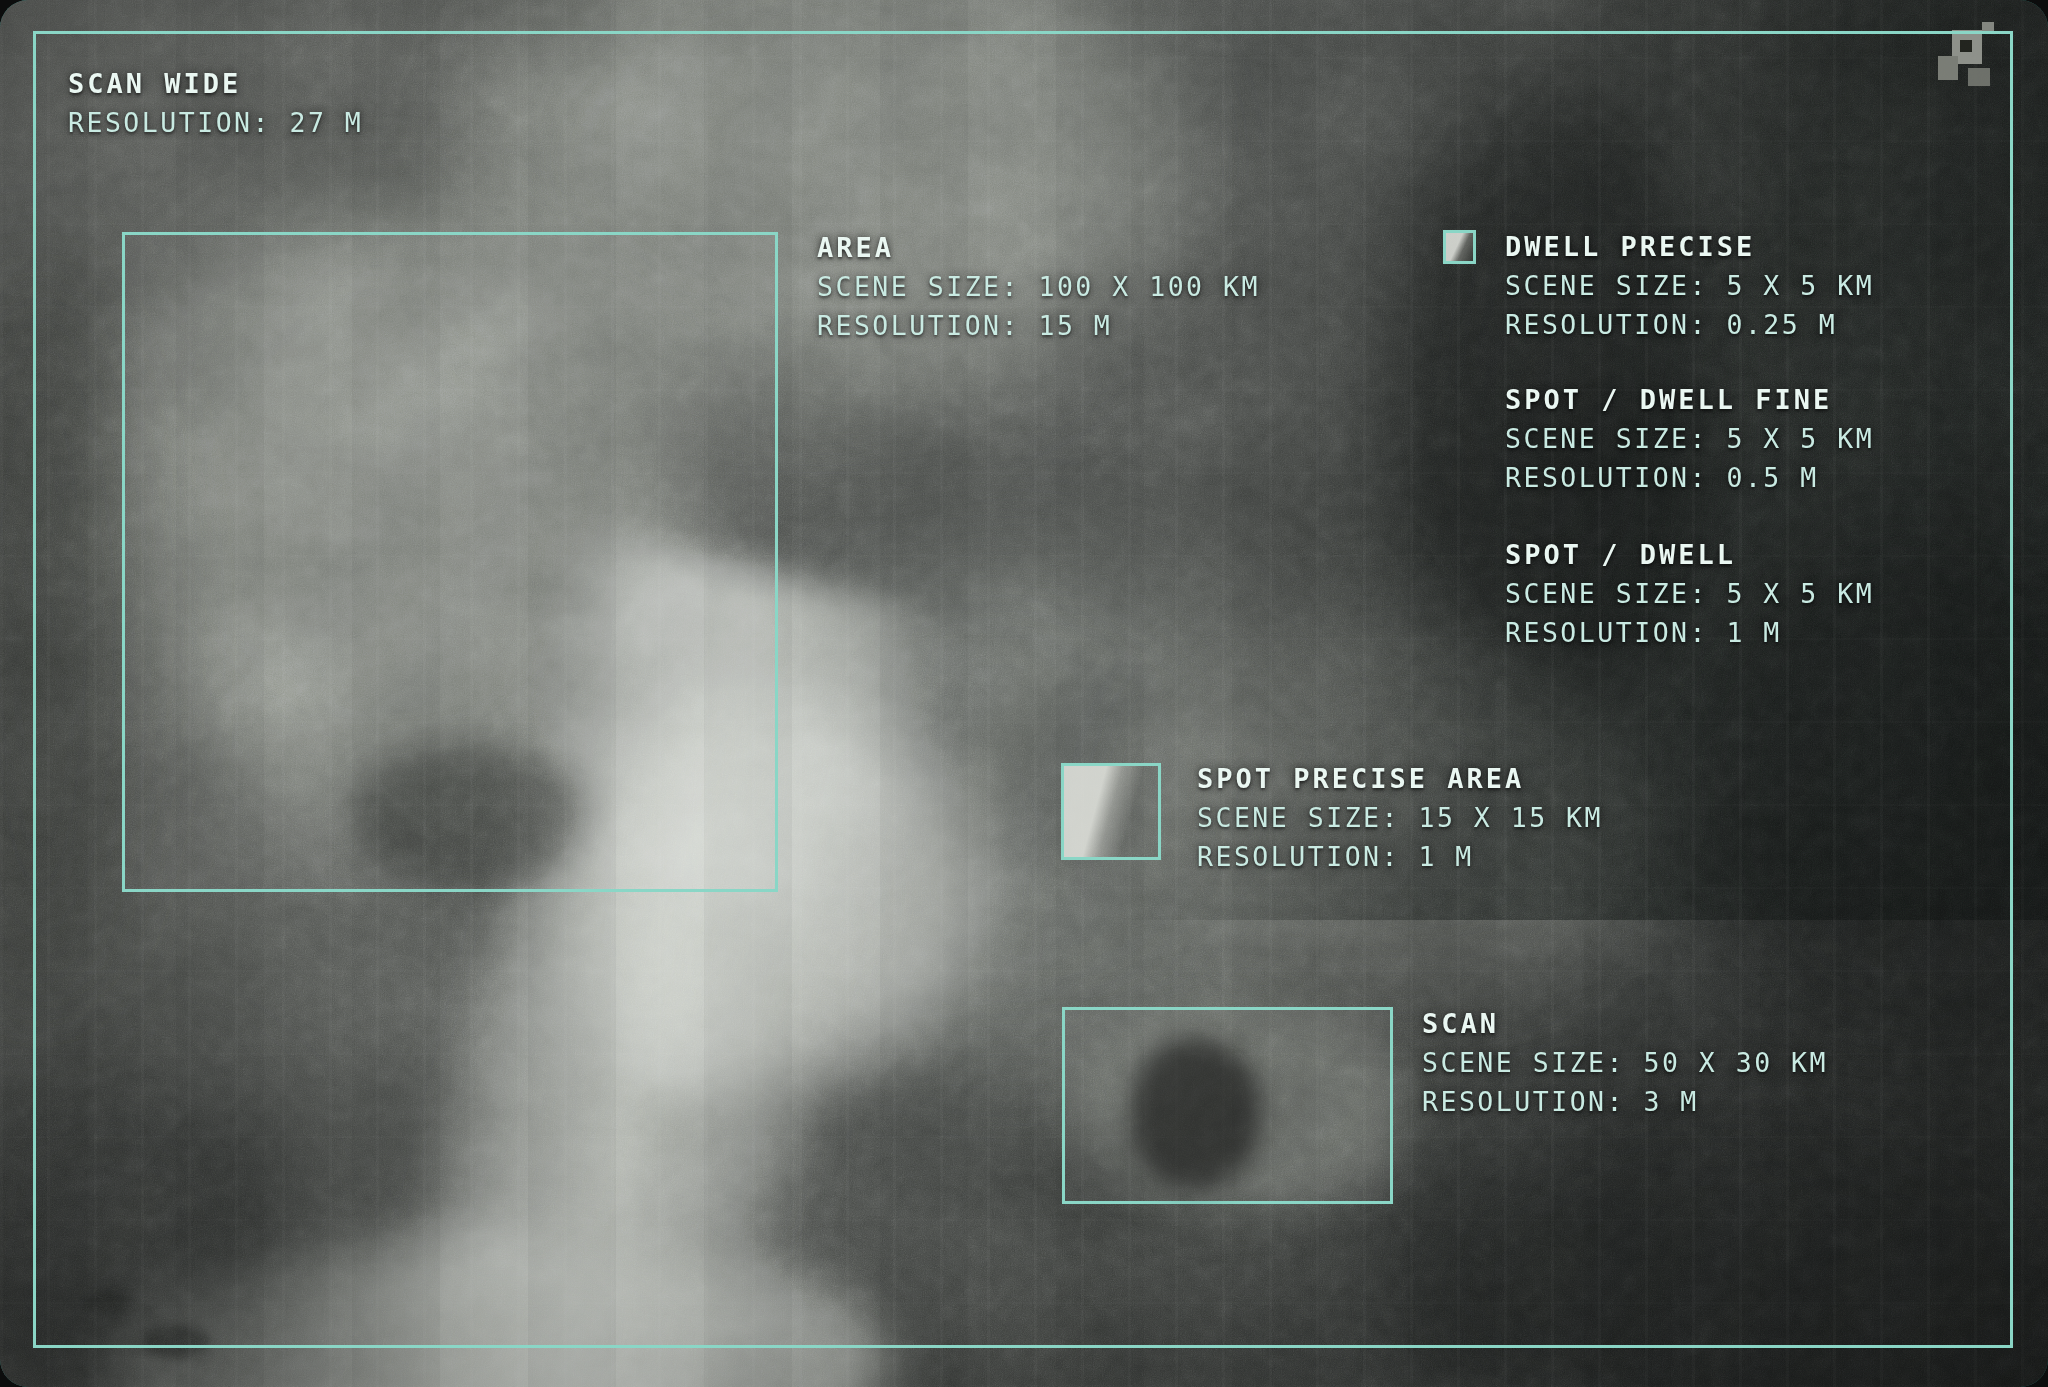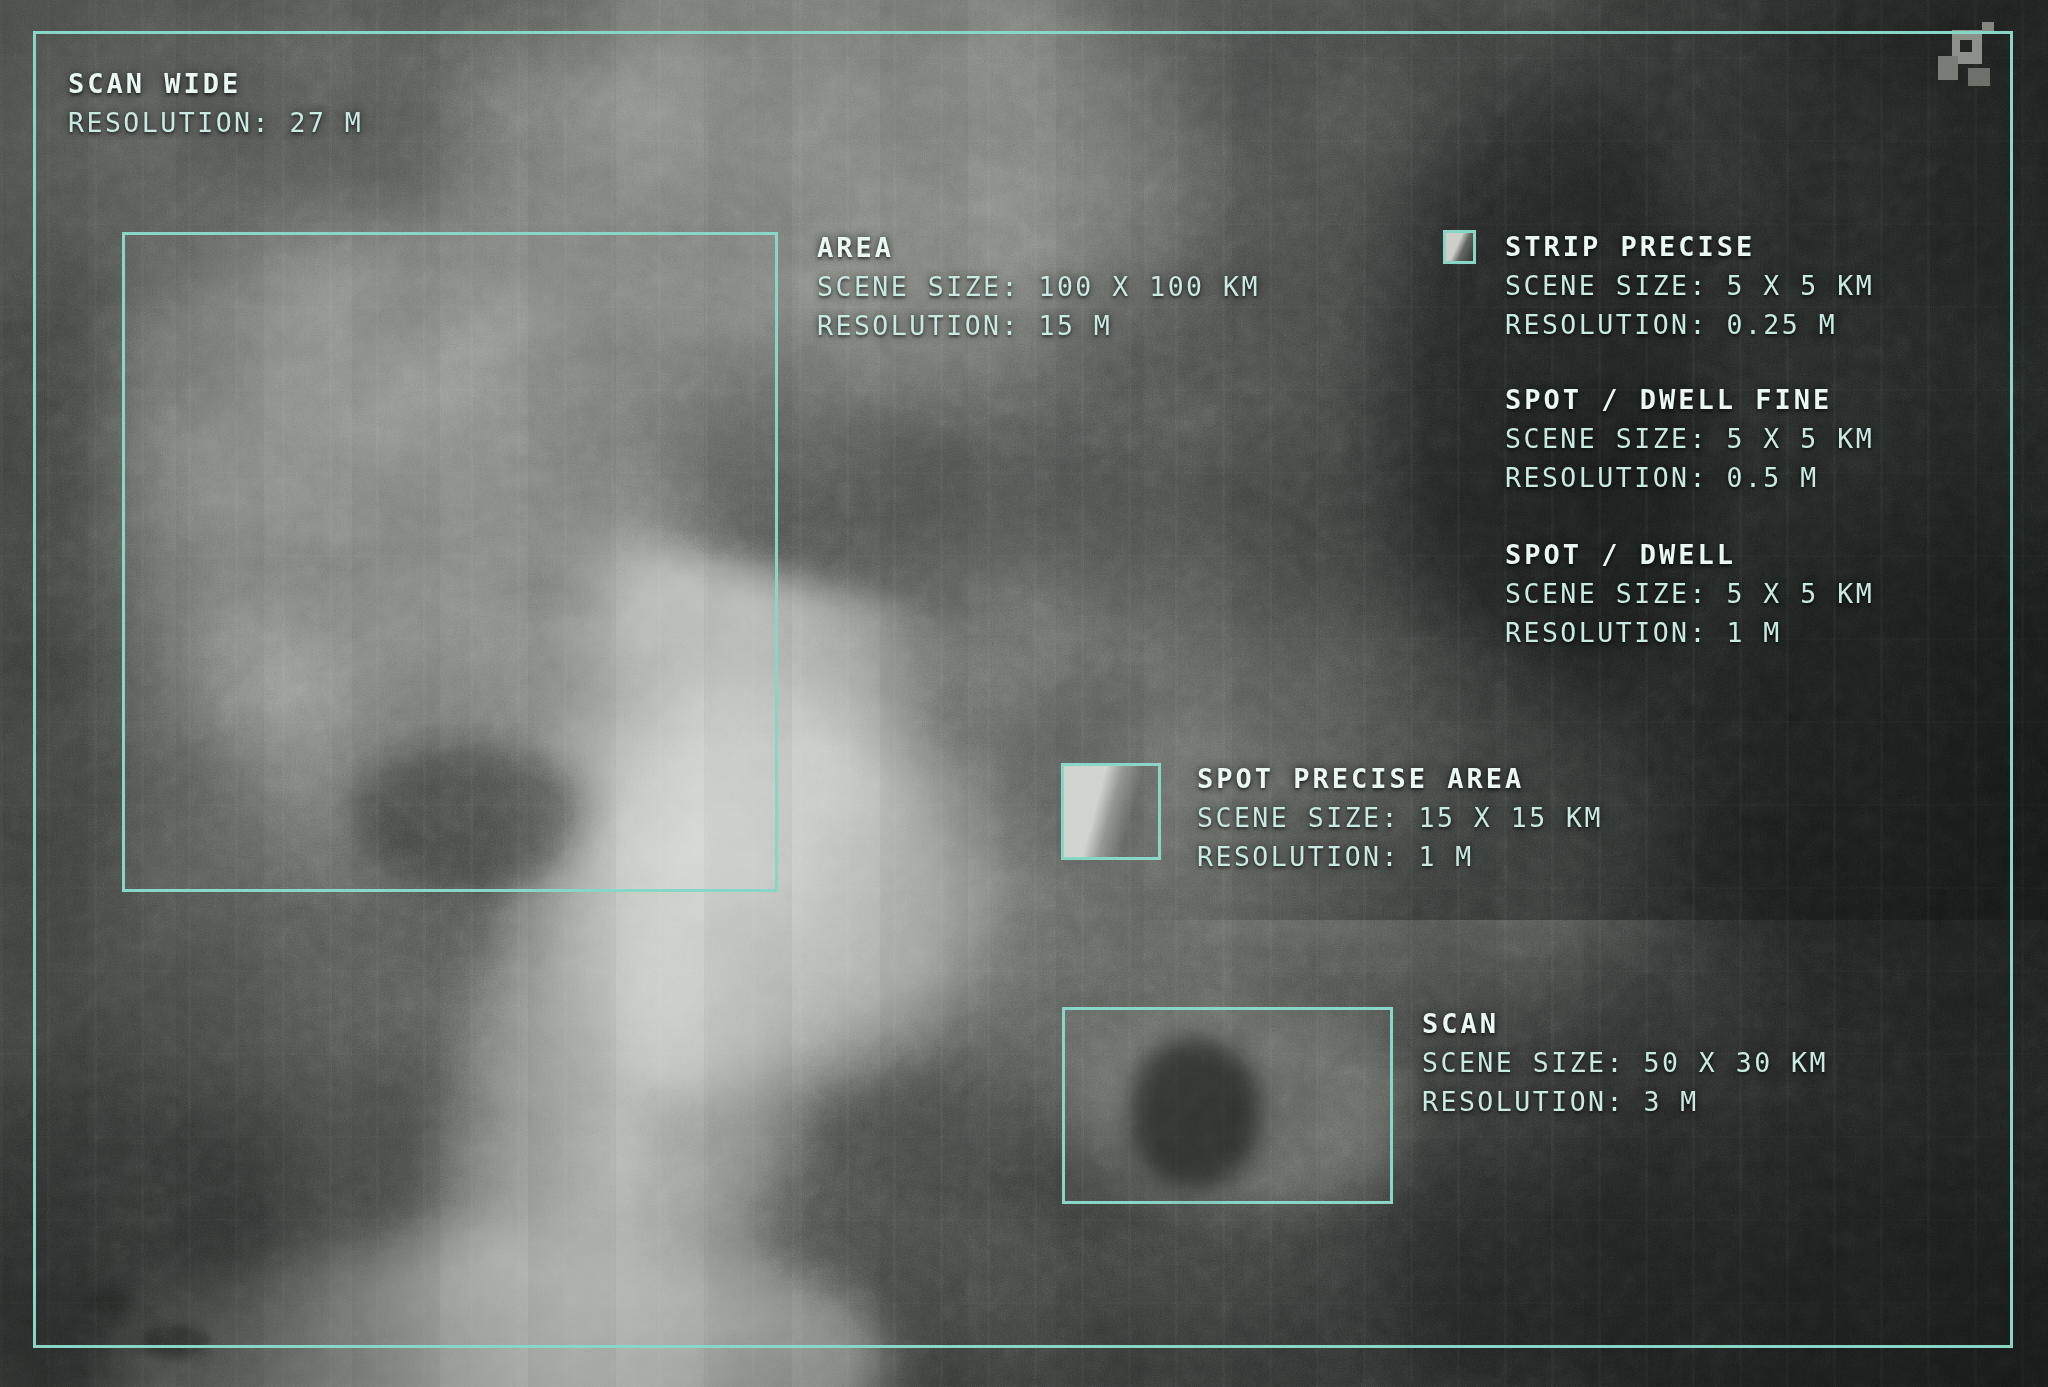--- a/index.html
+++ b/index.html
@@ -1,19 +1,20 @@
 <!DOCTYPE html>
 <html style="--accent: #8AD6C6; --titlecolor: #EAF7F2; --labelcolor: #C9EAE2;"><head>
 <meta charset="utf-8">
 <style>
   html,body{margin:0;padding:0;background:#0c0d0d;}
   .stage{
     position:relative;width:2048px;height:1387px;overflow:hidden;
     background:#0f766e;
     font-family:"DejaVu Sans Mono","Liberation Mono",monospace;
+    border-radius:28px;
   }
   
   .bg-base{
     position:absolute;inset:0;
     background:linear-gradient(118deg,#585855 0%,#4d4d4a 26%,#434341 45%,#343432 63%,#262625 82%,#1c1c1b 100%);
   }
   .blob{position:absolute;border-radius:50%;}
   .band{position:absolute;}
   .river{
     position:absolute;left:445px;top:560px;width:400px;height:980px;
@@ -132,21 +133,21 @@
     <div class="line">RESOLUTION: 27 M</div>
   </div>
 
   <div class="mode-label" style="left:817px;top:228px;">
     <div class="title">AREA</div>
     <div class="line">SCENE SIZE: 100 X 100 KM</div>
     <div class="line">RESOLUTION: 15 M</div>
   </div>
 
   <div class="mode-label" style="left:1505px;top:227px;">
-    <div class="title">STRIP PRECISE</div>
+    <div class="title">DWELL PRECISE</div>
     <div class="line">SCENE SIZE: 5 X 5 KM</div>
     <div class="line">RESOLUTION: 0.25 M</div>
   </div>
 
   <div class="mode-label" style="left:1505px;top:380px;">
     <div class="title">SPOT / DWELL FINE</div>
     <div class="line">SCENE SIZE: 5 X 5 KM</div>
     <div class="line">RESOLUTION: 0.5 M</div>
   </div>
 

